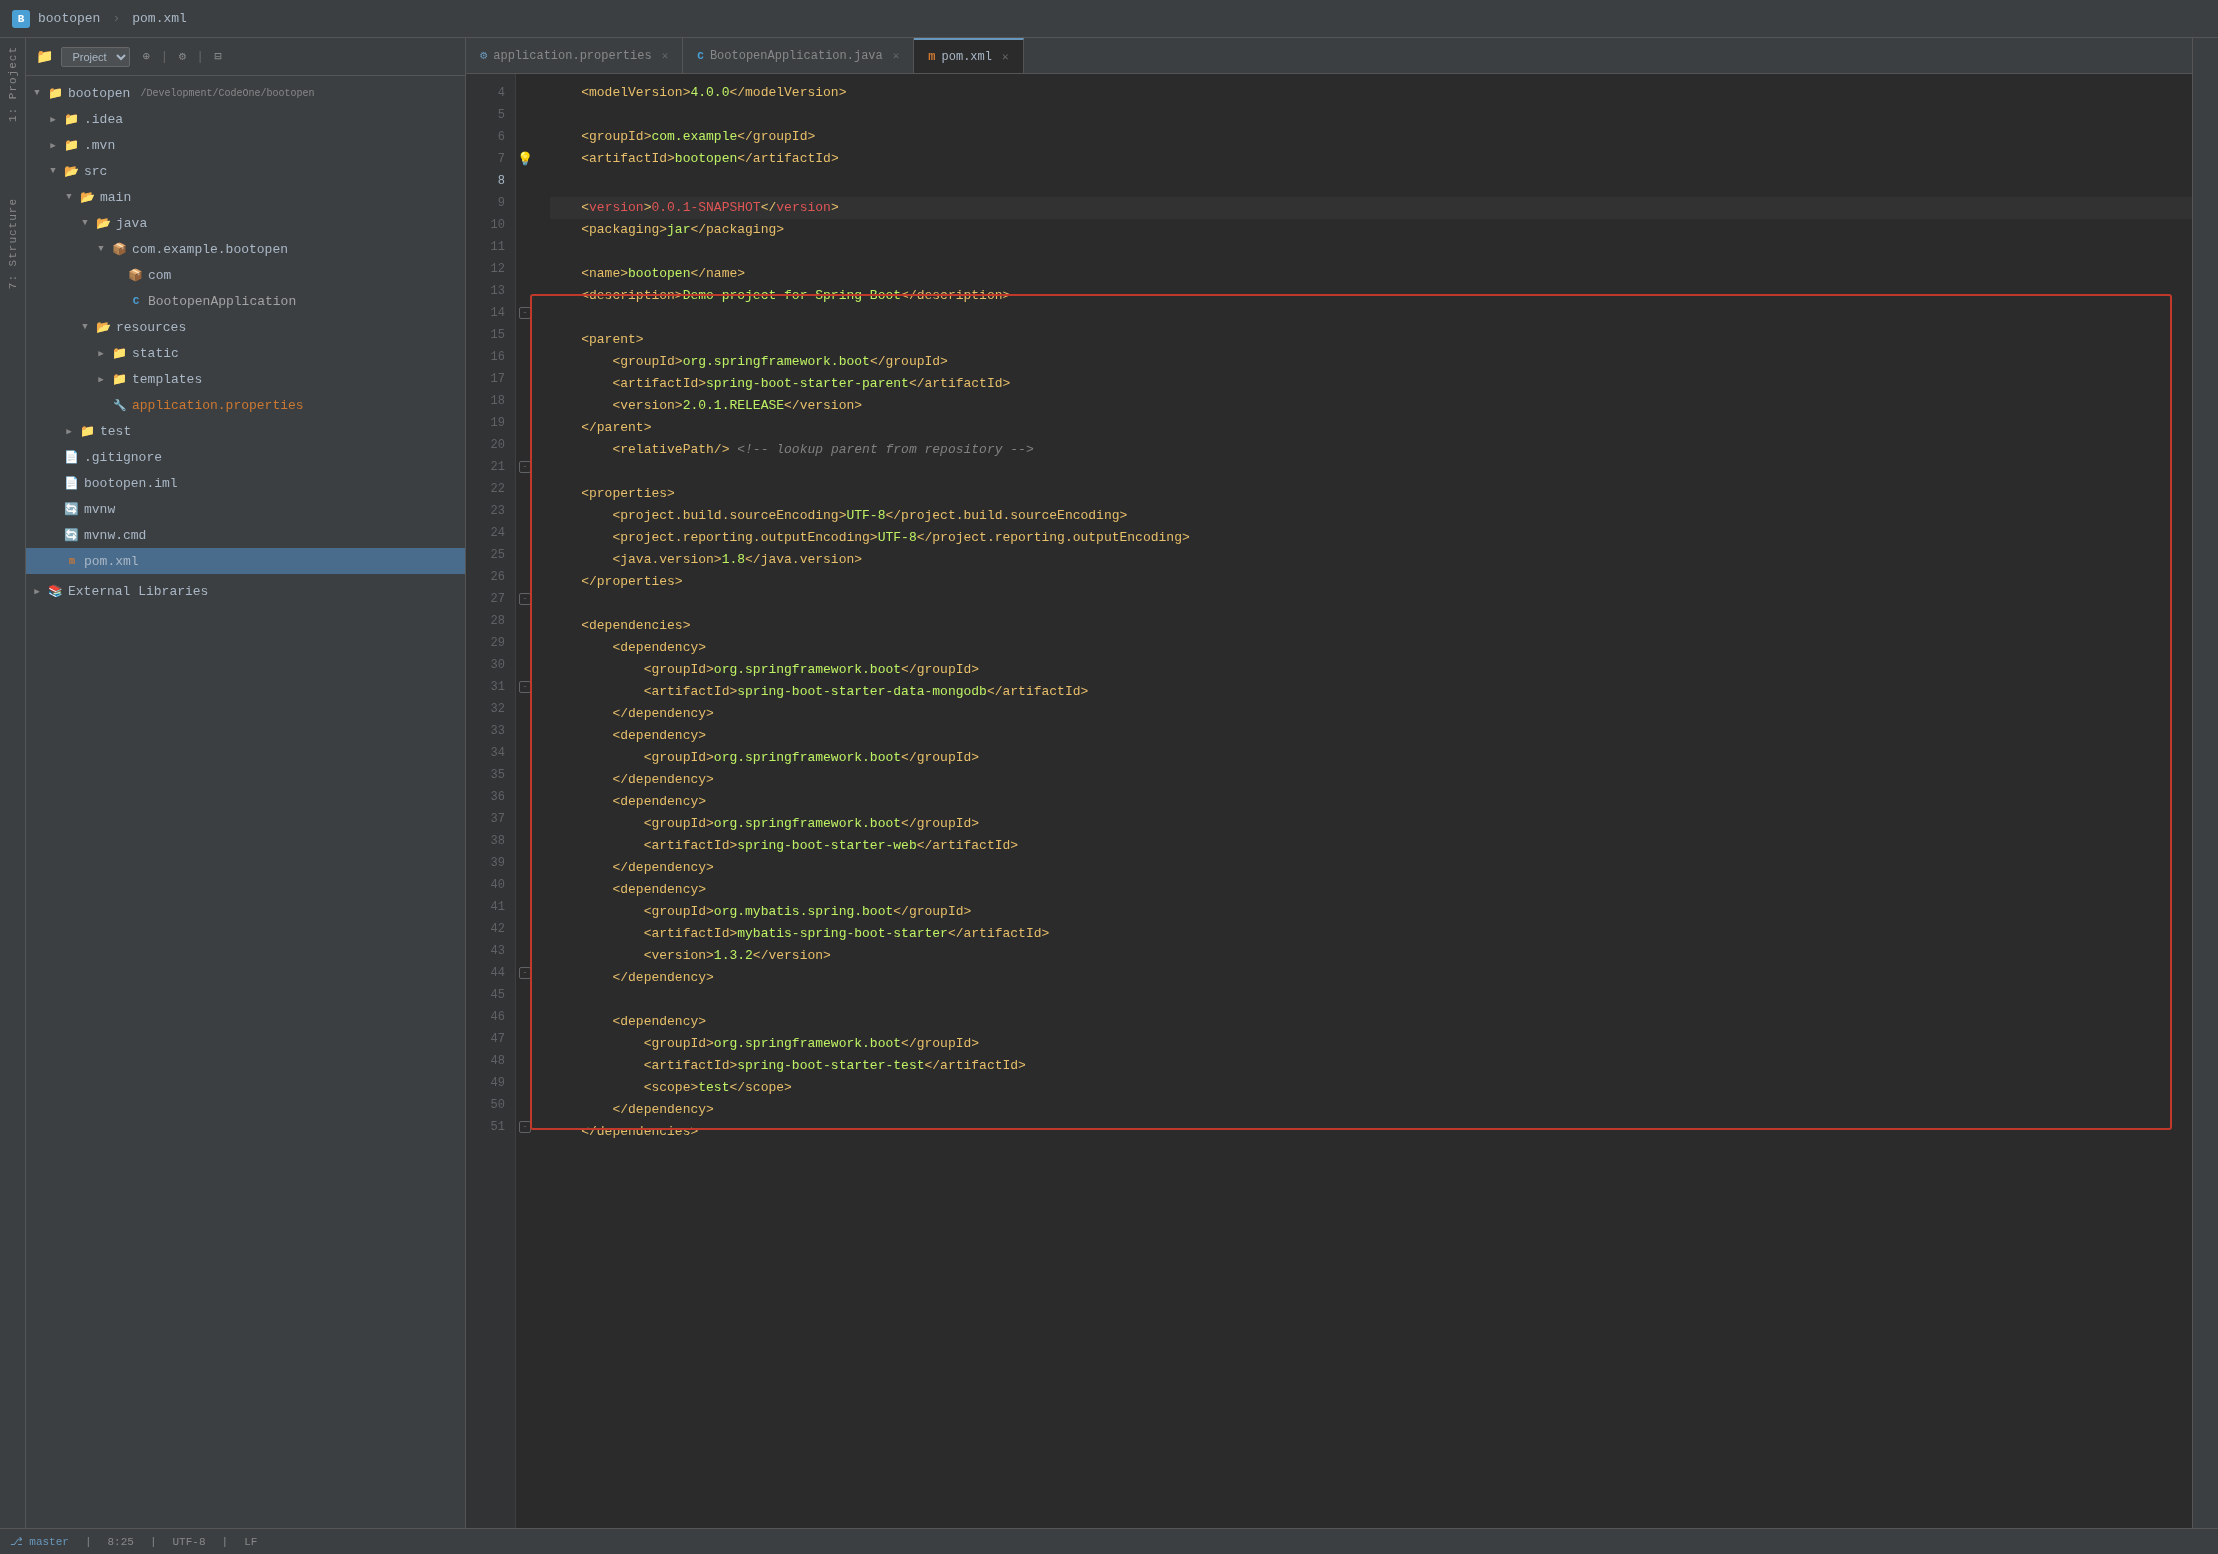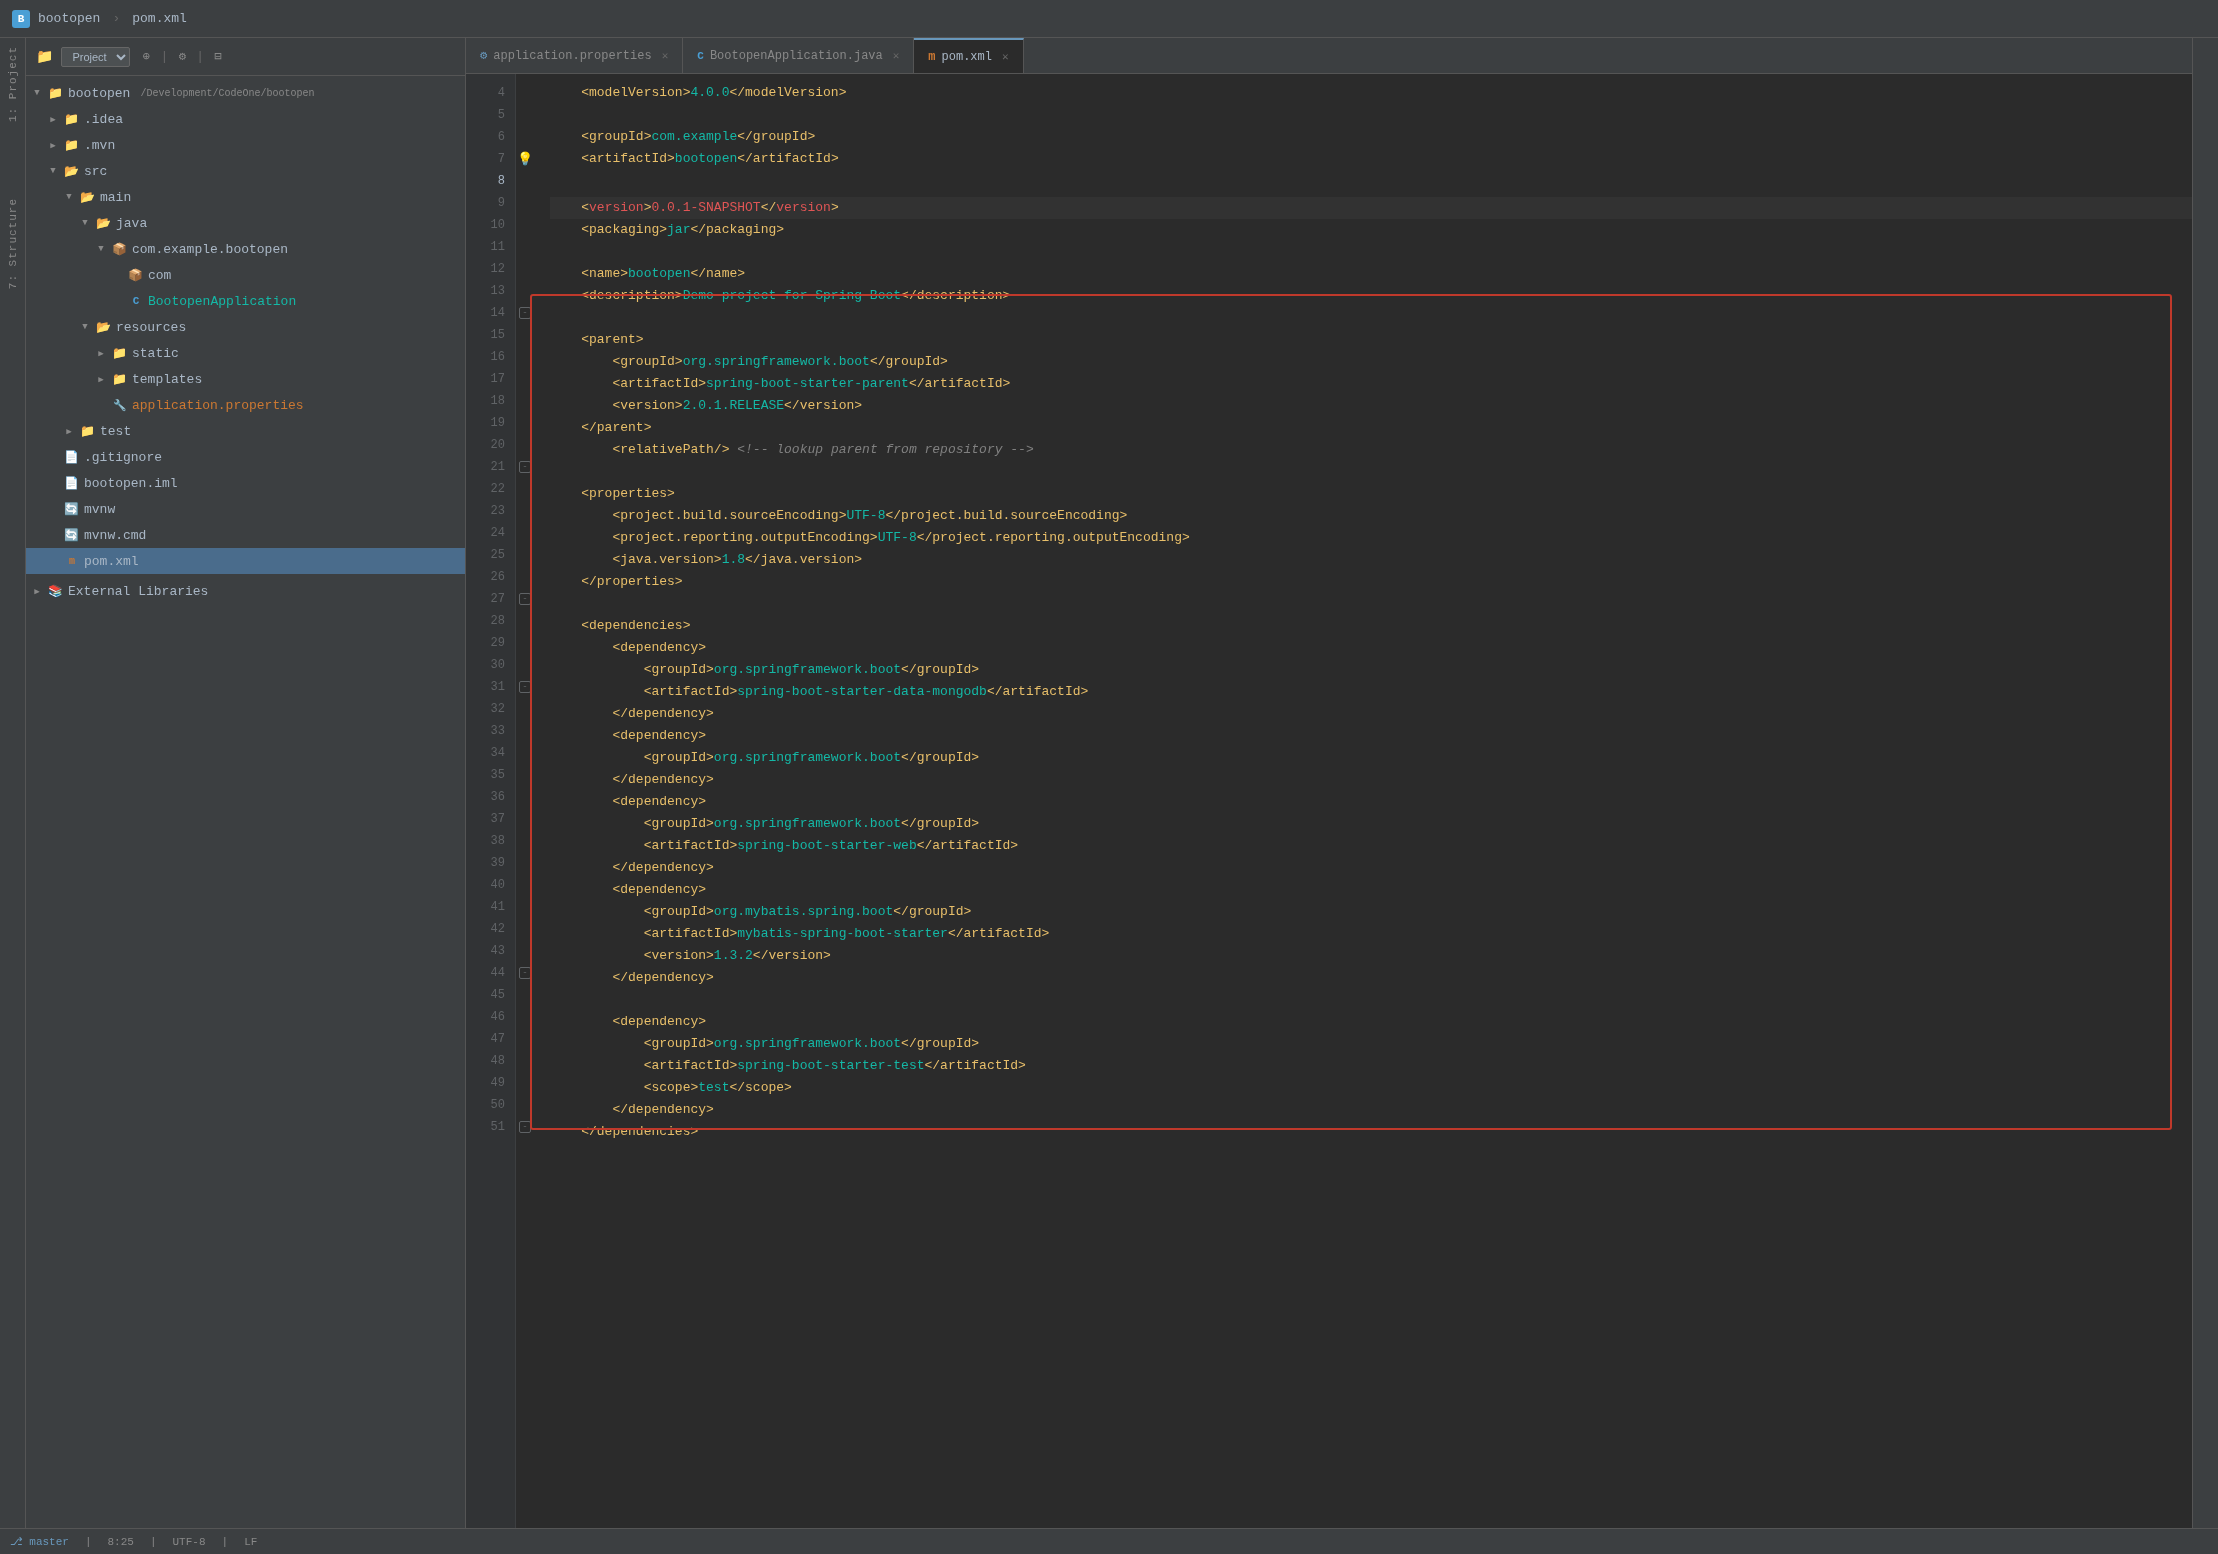--- a/index.html
+++ b/index.html
@@ -155,21 +155,21 @@
       display: inline-flex;
       align-items: center;
       justify-content: center;
       font-size: 12px;
       flex-shrink: 0;
     }
     .tree-label {
       font-size: 13px;
       color: #a9b7c6;
     }
-    .tree-label.blue { color: #14b8a6; }
+    .tree-label.blue { color: #a3a3a3; }
     .tree-label.orange { color: #cc7832; }
     .folder-icon { color: #daa520; }
     .java-icon { color: #4a9fd5; font-weight: bold; font-size: 11px; }
     .xml-icon { color: #cc7832; font-size: 10px; font-weight: bold; }
     .file-icon { color: #888; }
     .mvn-icon { color: #cc7832; }
 
     
     .code-editor {
       flex: 1;
@@ -219,21 +219,21 @@
       position: relative;
     }
     .code-line.current-line {
       background: #323232;
       margin-top: 27px;
     }
 
     
     .tag { color: #e8bf6a; }
     .comment { color: #808080; font-style: italic; }
-    .text-content { color: #14b8a6; }
+    .text-content { color: #bef264; }
 
     
     .gutter-icons {
       width: 18px;
       background: #2b2b2b;
       padding: 8px 0;
       flex-shrink: 0;
     }
     .gutter-icon {
       height: 22px;

